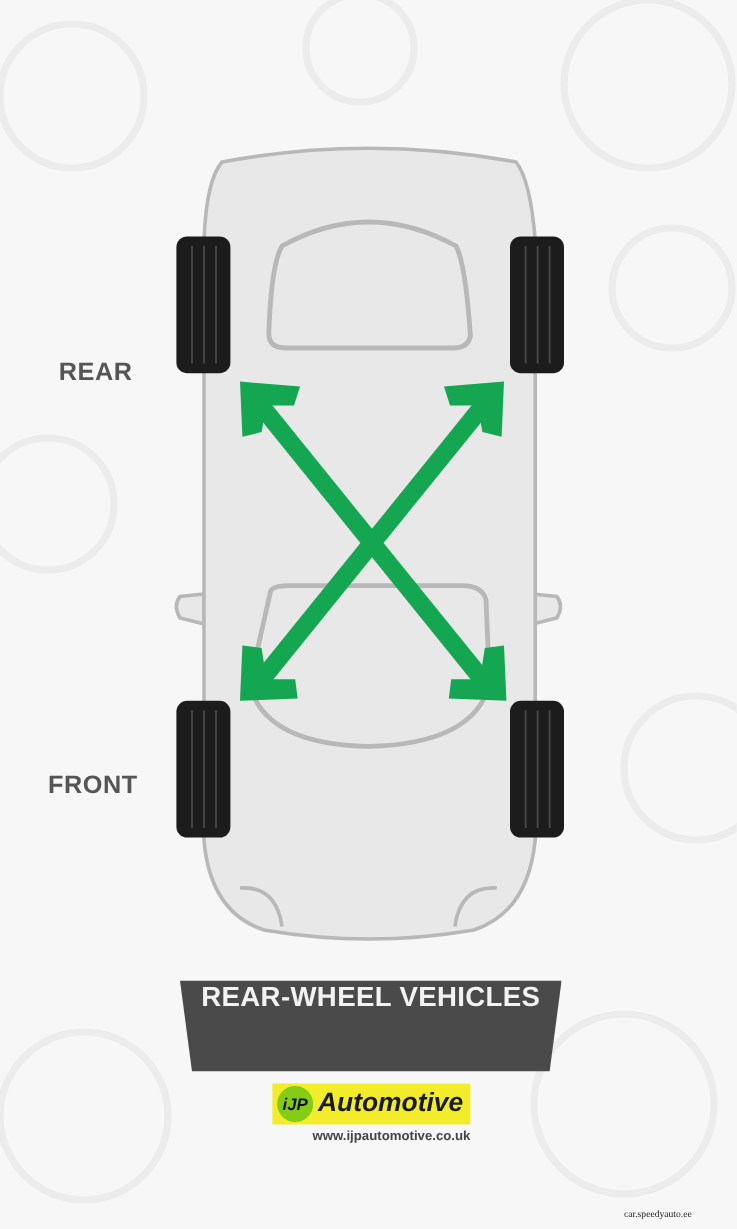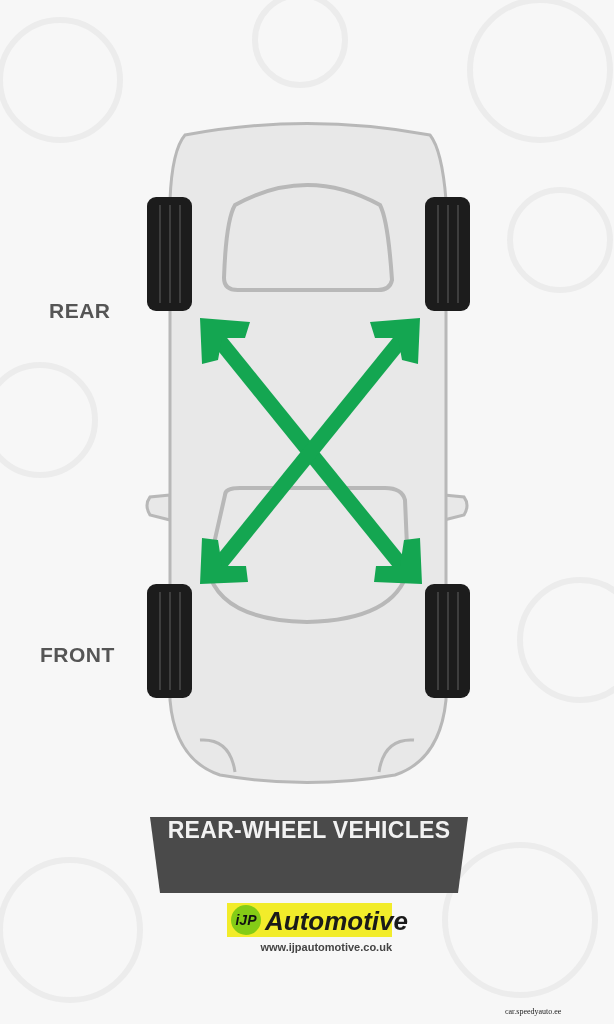--- a/index.html
+++ b/index.html
@@ -3,23 +3,23 @@
 <meta charset="utf-8">
 <style>
   html, body { margin:0; padding:0; }
   body { width:614px; height:1024px; position:relative; overflow:hidden; background:#f7f7f7; font-family:"Liberation Sans", sans-serif; }
   .bg { position:absolute; left:0; top:0; width:614px; height:1024px; }
   .label { position:absolute; font-weight:bold; color:#555555; font-size:21px; letter-spacing:0.5px;margin-top:48px; }
   .title-banner { position:absolute; left:150px; top:817px; width:318px; height:76px; }
   .title-text { position:absolute; left:150px; top:818px; width:318px; text-align:center; color:#f2f2f2; font-weight:bold; font-size:23px; line-height:25px; letter-spacing:0.3px; }
   .logo { position:absolute; left:227px; top:903px; width:165px; height:34px; background:#f2ec2a; }
   .logo-badge { position:absolute; left:4px; top:2px; width:30px; height:30px; border-radius:50%; background:#84cc16; color:#111; font-weight:bold; font-size:14px; line-height:30px; text-align:center; font-style:italic; }
-  .logo-text { position:absolute; left:38px; top:3px; font-weight:bold; font-style:italic; font-size:26px; color:#1a1a1a; }
+  .logo-text { position:absolute; left:38px; top:3px; font-weight:bold; font-style:italic; font-size:22px; color:#1a1a1a; }
   .url { position:absolute; left:227px; top:941px; width:165px; text-align:right; font-size:11px; font-weight:bold; color:#444; }
-  .credit { position:absolute; left:493px; top:1007px; font-size:8px; color:#222; font-family:"Liberation Serif", serif;padding-left:12px; }
+  .credit { position:absolute; left:508px; top:1007px; font-size:8px; color:#222; font-family:"Liberation Serif", serif;padding-left:12px; }
 </style>
 </head>
 <body>
 
 <svg class="bg" viewBox="0 0 614 1024">
   <g fill="none" stroke="#ececec" stroke-width="6">
     <circle cx="60" cy="80" r="60"></circle>
     <circle cx="540" cy="70" r="70"></circle>
     <circle cx="560" cy="240" r="50"></circle>
     <circle cx="40" cy="420" r="55"></circle>

